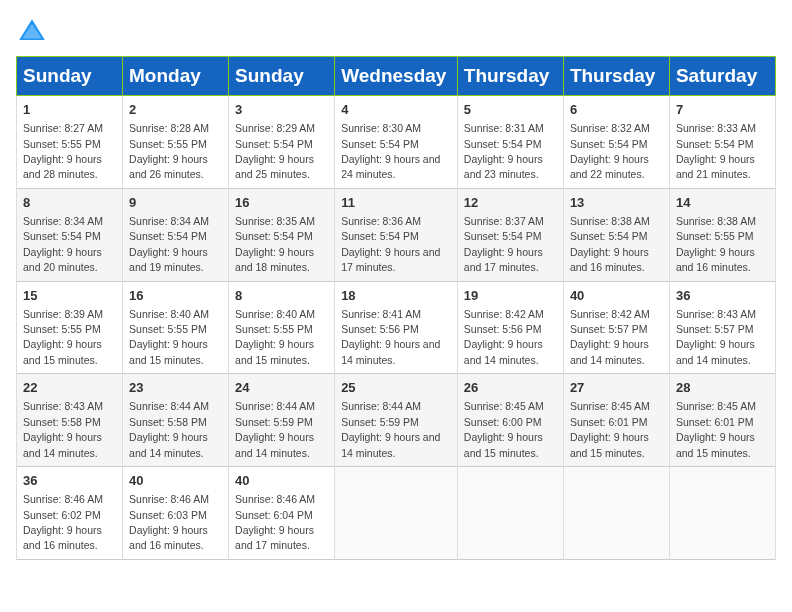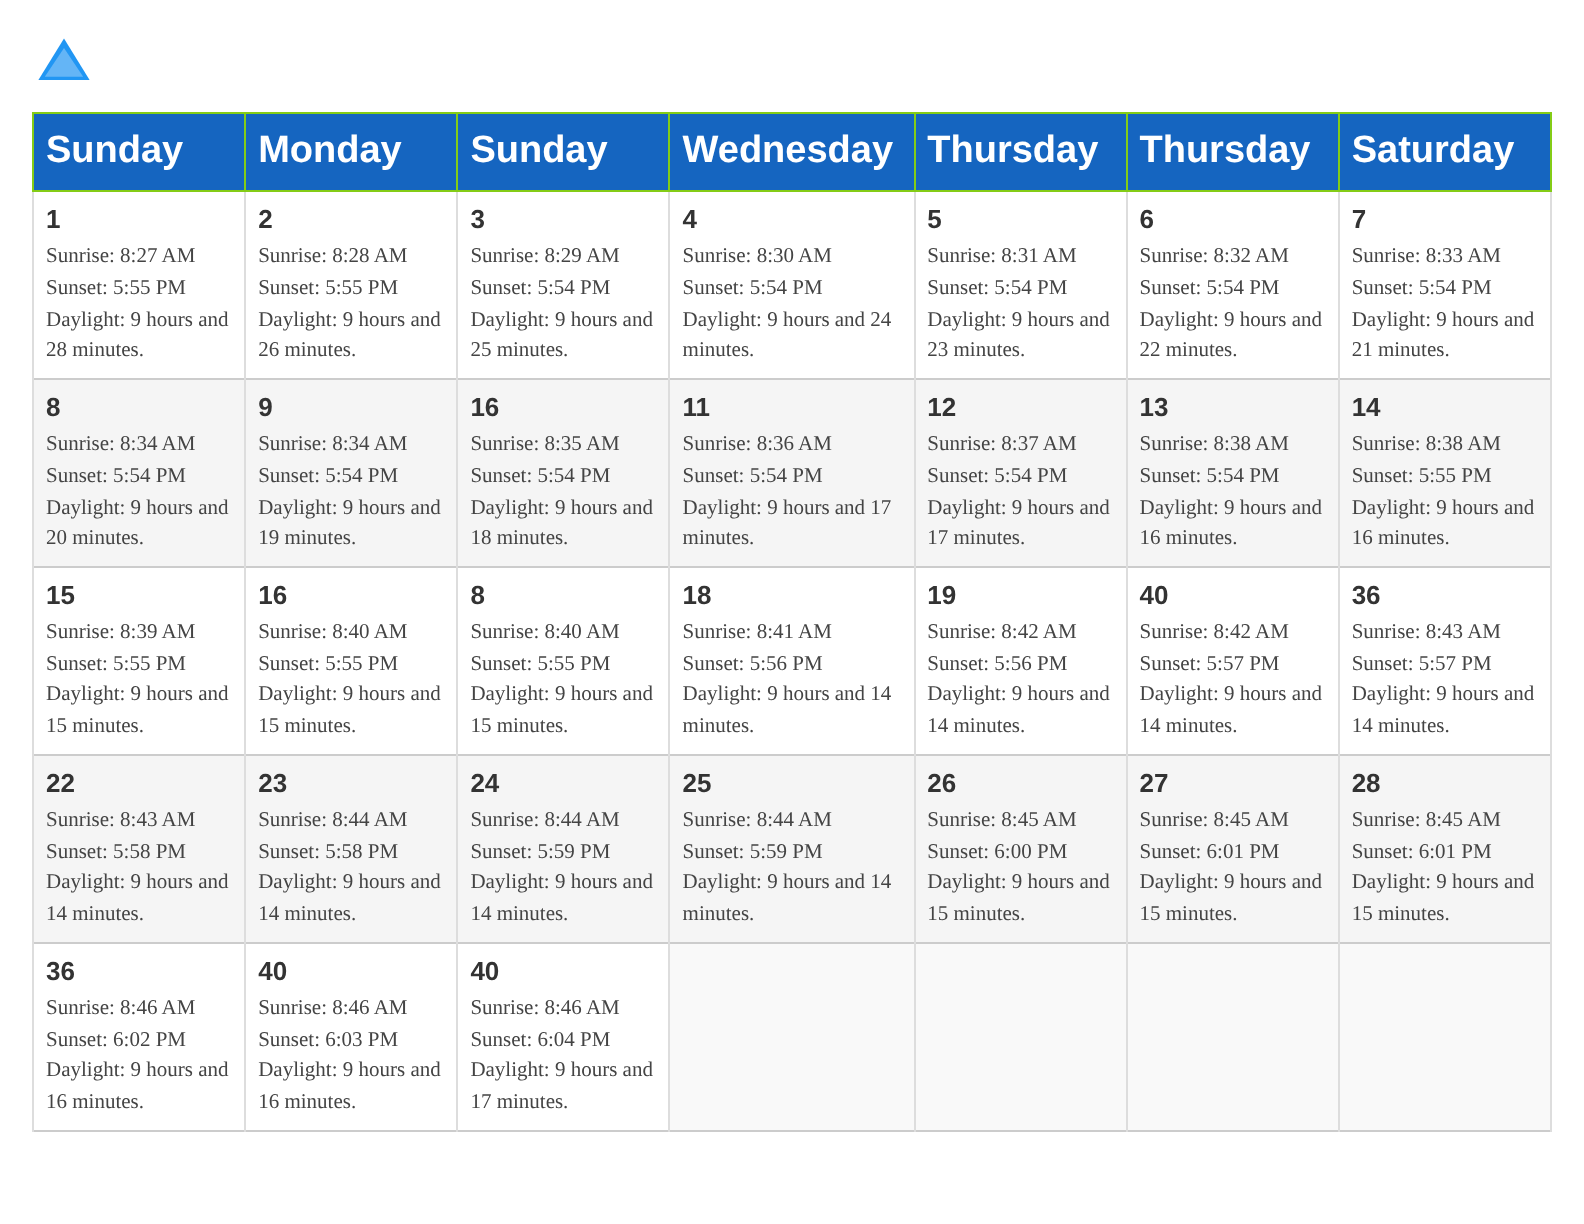--- a/index.html
+++ b/index.html
@@ -78,21 +78,20 @@
     }
     .day-num {
       font-size: 13px;
       font-weight: bold;
       display: block;
       margin-bottom: 2px;
     }
     .day-info {
       font-size: 10.5px;
       color: #444;
-      font-family: Liberation Serif, serif;
     }
     .empty-cell {
       background: #f9f9f9;
     }
   </style>
 </head>
 <body>
 
 <div class="header">
   <div class="logo">

